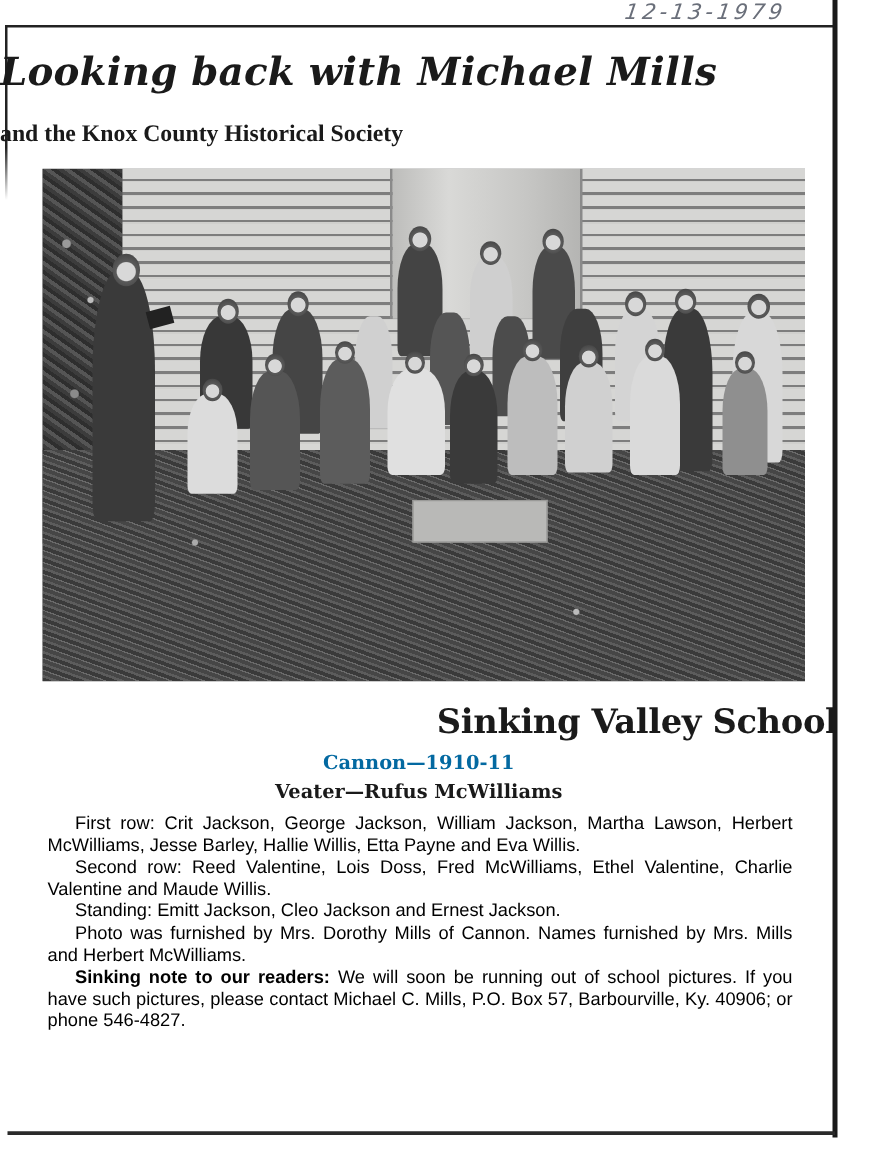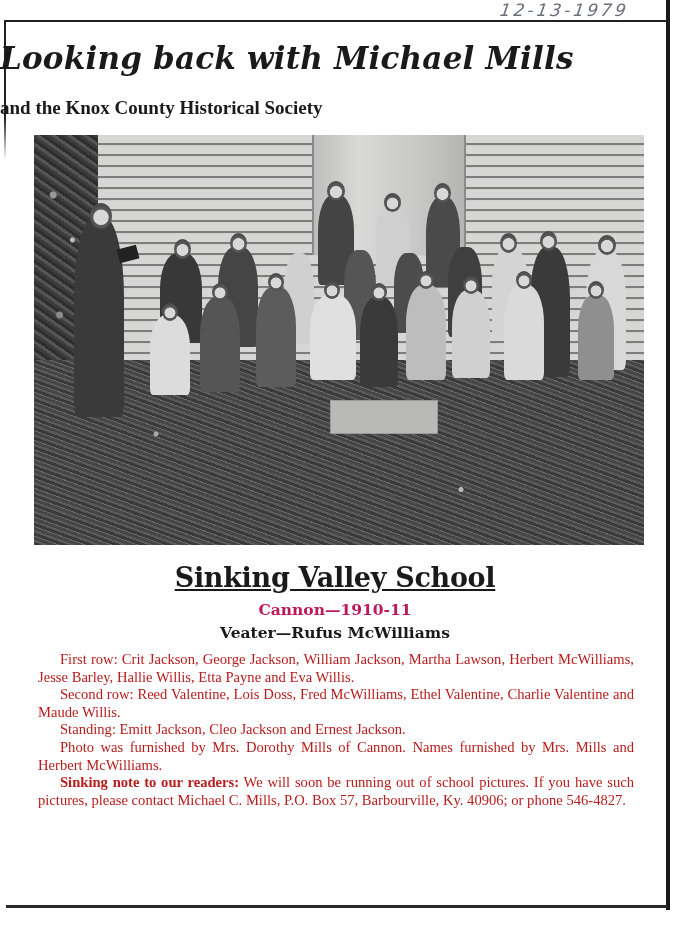--- a/index.html
+++ b/index.html
@@ -79,38 +79,38 @@
   .photo .head {
     position: absolute; border-radius: 50%;
     background: radial-gradient(circle at 50% 55%, #d8d8d8 0 40%, #5a5a5a 45%, #3a3a3a);
   }
   .photo .name-slate {
     position: absolute; left: 296px; top: 265px; width: 106px; height: 32px;
     background: #b9b9b7; border: 1px solid #9a9a98;
   }
   
   .school-title {
-    position: absolute; left: 0; width: 670px; top: 562px; text-align: center;
+    position: absolute; left: 0; width: 670px; top: 562px; text-align: right;
     font-family: "DejaVu Serif", serif; font-weight: bold; font-size: 27px;
-    color: #1a1a1a; letter-spacing: -0.3px; text-decoration: underline;
+    color: #1a1a1a; letter-spacing: -0.3px;
   }
   .school-sub {
     position: absolute; left: 0; width: 670px; top: 600px; text-align: center;
     font-family: "DejaVu Serif", serif; font-weight: bold; font-size: 15.5px;
-    color: #be185d;
+    color: #0369a1;
   }
   .teacher-line {
     position: absolute; left: 0; width: 670px; top: 623px; text-align: center;
     font-family: "DejaVu Serif", serif; font-weight: bold; font-size: 15.5px;
     color: #1a1a1a;
   }
   .body-text {
     position: absolute; left: 38px; top: 651px; width: 596px;
-    font-family: Liberation Serif, serif; font-size: 14.6px; line-height: 17.6px;
-    color: #b91c1c; text-align: justify;
+    font-family: Liberation Sans, sans-serif; font-size: 14.6px; line-height: 17.6px;
+    color: #000000; text-align: justify;
   }
   .body-text p { margin: 0; text-indent: 22px; }
   .body-text .lead { font-weight: bold; }
 </style>
 </head>
 <body>
 
 <div class="handwritten-date">12-13-1979</div>
 
 <div class="clip-top-border"></div>

